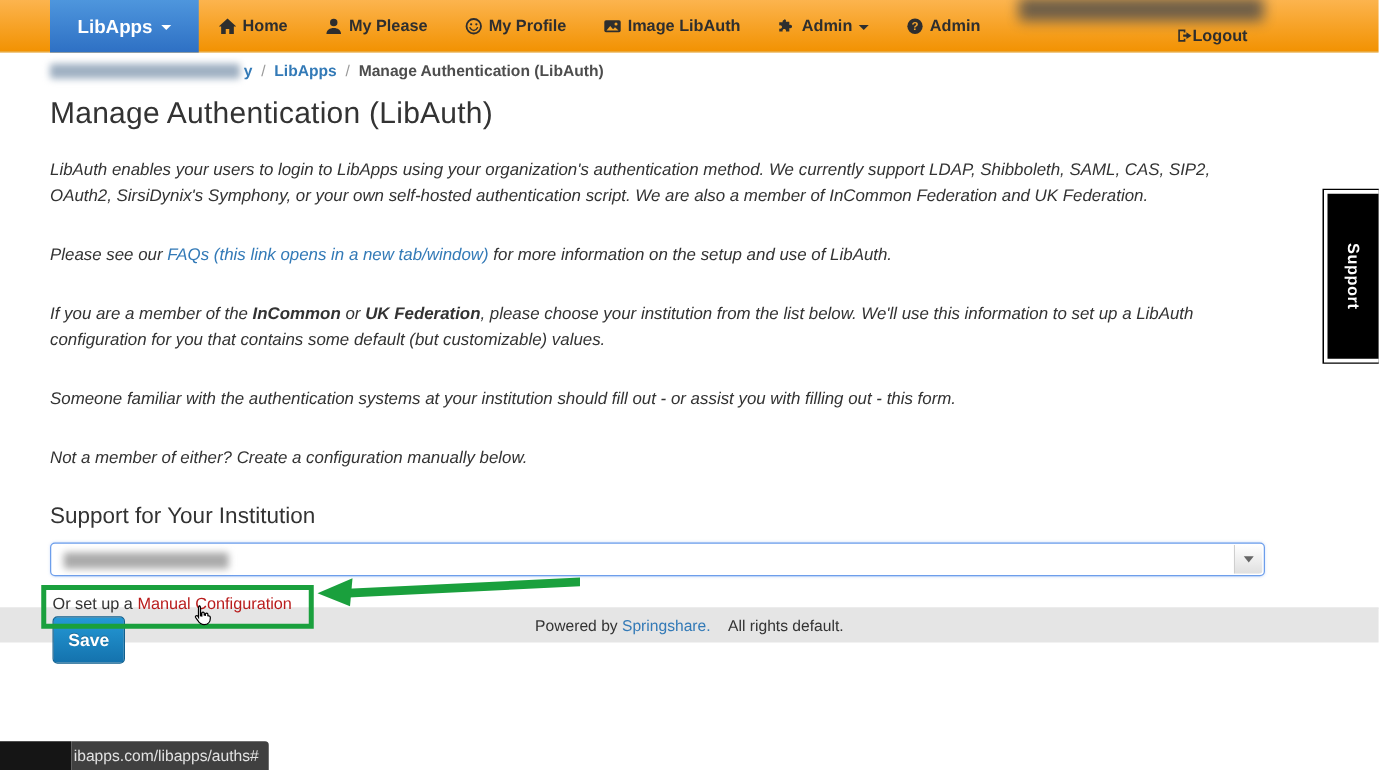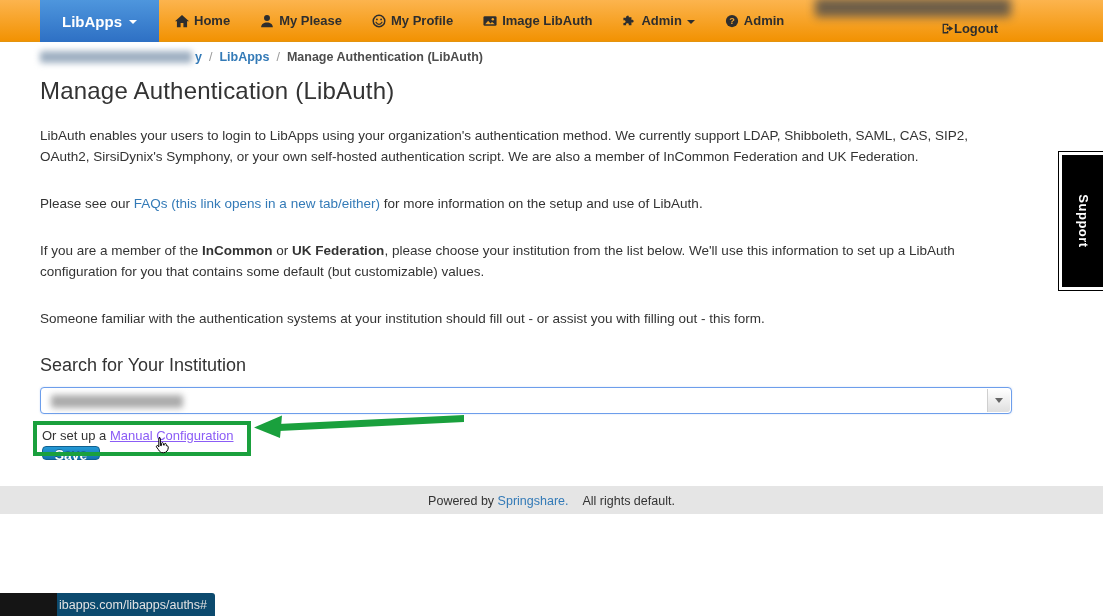--- a/index.html
+++ b/index.html
@@ -49,21 +49,21 @@
   .breadcrumb { display:flex; align-items:center; gap:7px; font-size:12.5px; font-weight:bold; padding-top:3px; }
   .crumb-redaction { display:inline-block; width:152px; height:12px; background:#9fb0c2; filter:blur(3px); border-radius:2px; }
   .crumb-remnant { color:#337ab7; margin-left:-4px; }
   .crumb-sep { color:#9a9a9a; font-weight:normal; }
   .crumb-link { color:#337ab7; text-decoration:none; cursor:pointer; }
   .crumb-current { color:#4d4d4d; }
 
   .page-title { font-size:24px; font-weight:400; color:#333; margin:13px 0 20px; letter-spacing:.2px; }
 
   .body-copy { max-width:952px; font-size:13.5px; line-height:21px; color:#333; }
-  .body-copy p { margin-bottom:26px; }
+  .body-copy p { margin-bottom:26px;font-style:italic; }
   .inline-link { color:#337ab7; text-decoration:none; cursor:pointer; }
 
   .search-heading { font-size:18px; font-weight:400; color:#333; margin:6px 0 11px; }
 
   .institution-select {
     position:relative; width:972px; height:27px;
     border:1px solid #6d9eeb; border-radius:4px; background:#fff; cursor:pointer;
     box-shadow:0 0 2px rgba(109,158,235,.35);
   }
   .select-value-redaction { position:absolute; left:10px; top:7px; width:132px; height:13px; background:#ababab; filter:blur(3px); border-radius:2px; }
@@ -74,27 +74,27 @@
   }
   .select-arrow-box .tri { width:0; height:0; border-left:4px solid transparent; border-right:4px solid transparent; border-top:5px solid #666; }
 
   
   .annotation-zone { position:relative; height:86px; }
   .green-box {
     position:absolute; left:-7px; top:7px; width:218px; height:35px;
     border:4px solid #1aa03d; z-index:3; pointer-events:none;
   }
   .manual-row { position:absolute; left:2px; top:14px; font-size:13px; color:#333; z-index:2; white-space:nowrap; }
-  .manual-link { color:#8b5cf6; text-decoration:underline; cursor:pointer; }
+  .manual-link { color:#b91c1c; cursor:pointer; }
   .hand-cursor { position:absolute; left:113px; top:22px; z-index:4; }
   .hand-cursor svg { width:19px; height:21px; }
   .green-arrow { position:absolute; left:212px; top:-3px; z-index:3; }
   .save-button {
     position:absolute; left:2px; top:32px; z-index:1;
-    width:58px; height:14px; border:1px solid #10608f; border-radius:4px;
+    width:58px; height:38px; border:1px solid #10608f; border-radius:4px;
     background:linear-gradient(#2499d6, #1472ad);
     color:#fff; font-weight:bold; font-size:14px; font-family:"Liberation Sans",sans-serif;
     text-shadow:0 -1px 0 rgba(0,0,0,.25); cursor:pointer;
   }
 
   
   .footer-bar {
     position:absolute; left:0; right:0; top:486px; height:28px;
     background:#e5e5e5; border-top:1px solid #e5e5e5;
     display:flex; align-items:center; justify-content:center;
@@ -111,21 +111,21 @@
   .support-label {
     position:absolute; top:50%; left:50%;
     transform:translate(-50%,-50%) rotate(90deg);
     color:#fff; font-size:13px; font-weight:bold; letter-spacing:.5px; white-space:nowrap;
   }
 
   
   .status-bar { position:absolute; left:0; bottom:0; height:23px; display:flex; z-index:6; }
   .status-redaction { width:57px; height:23px; background:#151515; }
   .status-url {
-    background:#0c4a6e; color:#e2e2e2; font-size:12.5px;
+    background:#404040; color:#e2e2e2; font-size:12.5px;
     display:flex; align-items:center; padding:0 8px 0 2px; border-radius:0 3px 0 0;
   }
 </style>
 </head>
 <body>
 
 <div class="navbar">
   <div class="navbar-spacer"></div>
 
   <div class="brand-btn">
@@ -212,26 +212,27 @@
     <span class="crumb-sep">/</span>
     <span class="crumb-link">LibApps</span>
     <span class="crumb-sep">/</span>
     <span class="crumb-current">Manage Authentication (LibAuth)</span>
   </div>
 
   <h1 class="page-title">Manage Authentication (LibAuth)</h1>
 
   <div class="body-copy">
     <p>LibAuth enables your users to login to LibApps using your organization's authentication method. We currently support LDAP, Shibboleth, SAML, CAS, SIP2, OAuth2, SirsiDynix's Symphony, or your own self-hosted authentication script. We are also a member of InCommon Federation and UK Federation.</p>
-    <p><span>Please see our </span><span class="inline-link">FAQs (this link opens in a new tab/either)</span><span> for more information on the setup and use of LibAuth.</span></p>
+    <p><span>Please see our </span><span class="inline-link">FAQs (this link opens in a new tab/window)</span><span> for more information on the setup and use of LibAuth.</span></p>
     <p><span>If you are a member of the </span><b>InCommon</b><span> or </span><b>UK Federation</b><span>, please choose your institution from the list below. We'll use this information to set up a LibAuth configuration for you that contains some default (but customizable) values.</span></p>
     <p>Someone familiar with the authentication systems at your institution should fill out - or assist you with filling out - this form.</p>
-  </div>
-
-  <h2 class="search-heading">Search for Your Institution</h2>
+    <p>Not a member of either? Create a configuration manually below.</p>
+  </div>
+
+  <h2 class="search-heading">Support for Your Institution</h2>
 
   <div class="institution-select">
     <span class="select-value-redaction"></span>
     <span class="select-arrow-box">
         <span class="tri"></span>
       </span>
   </div>
 
   <div class="annotation-zone">
     <div class="green-box"></div>

